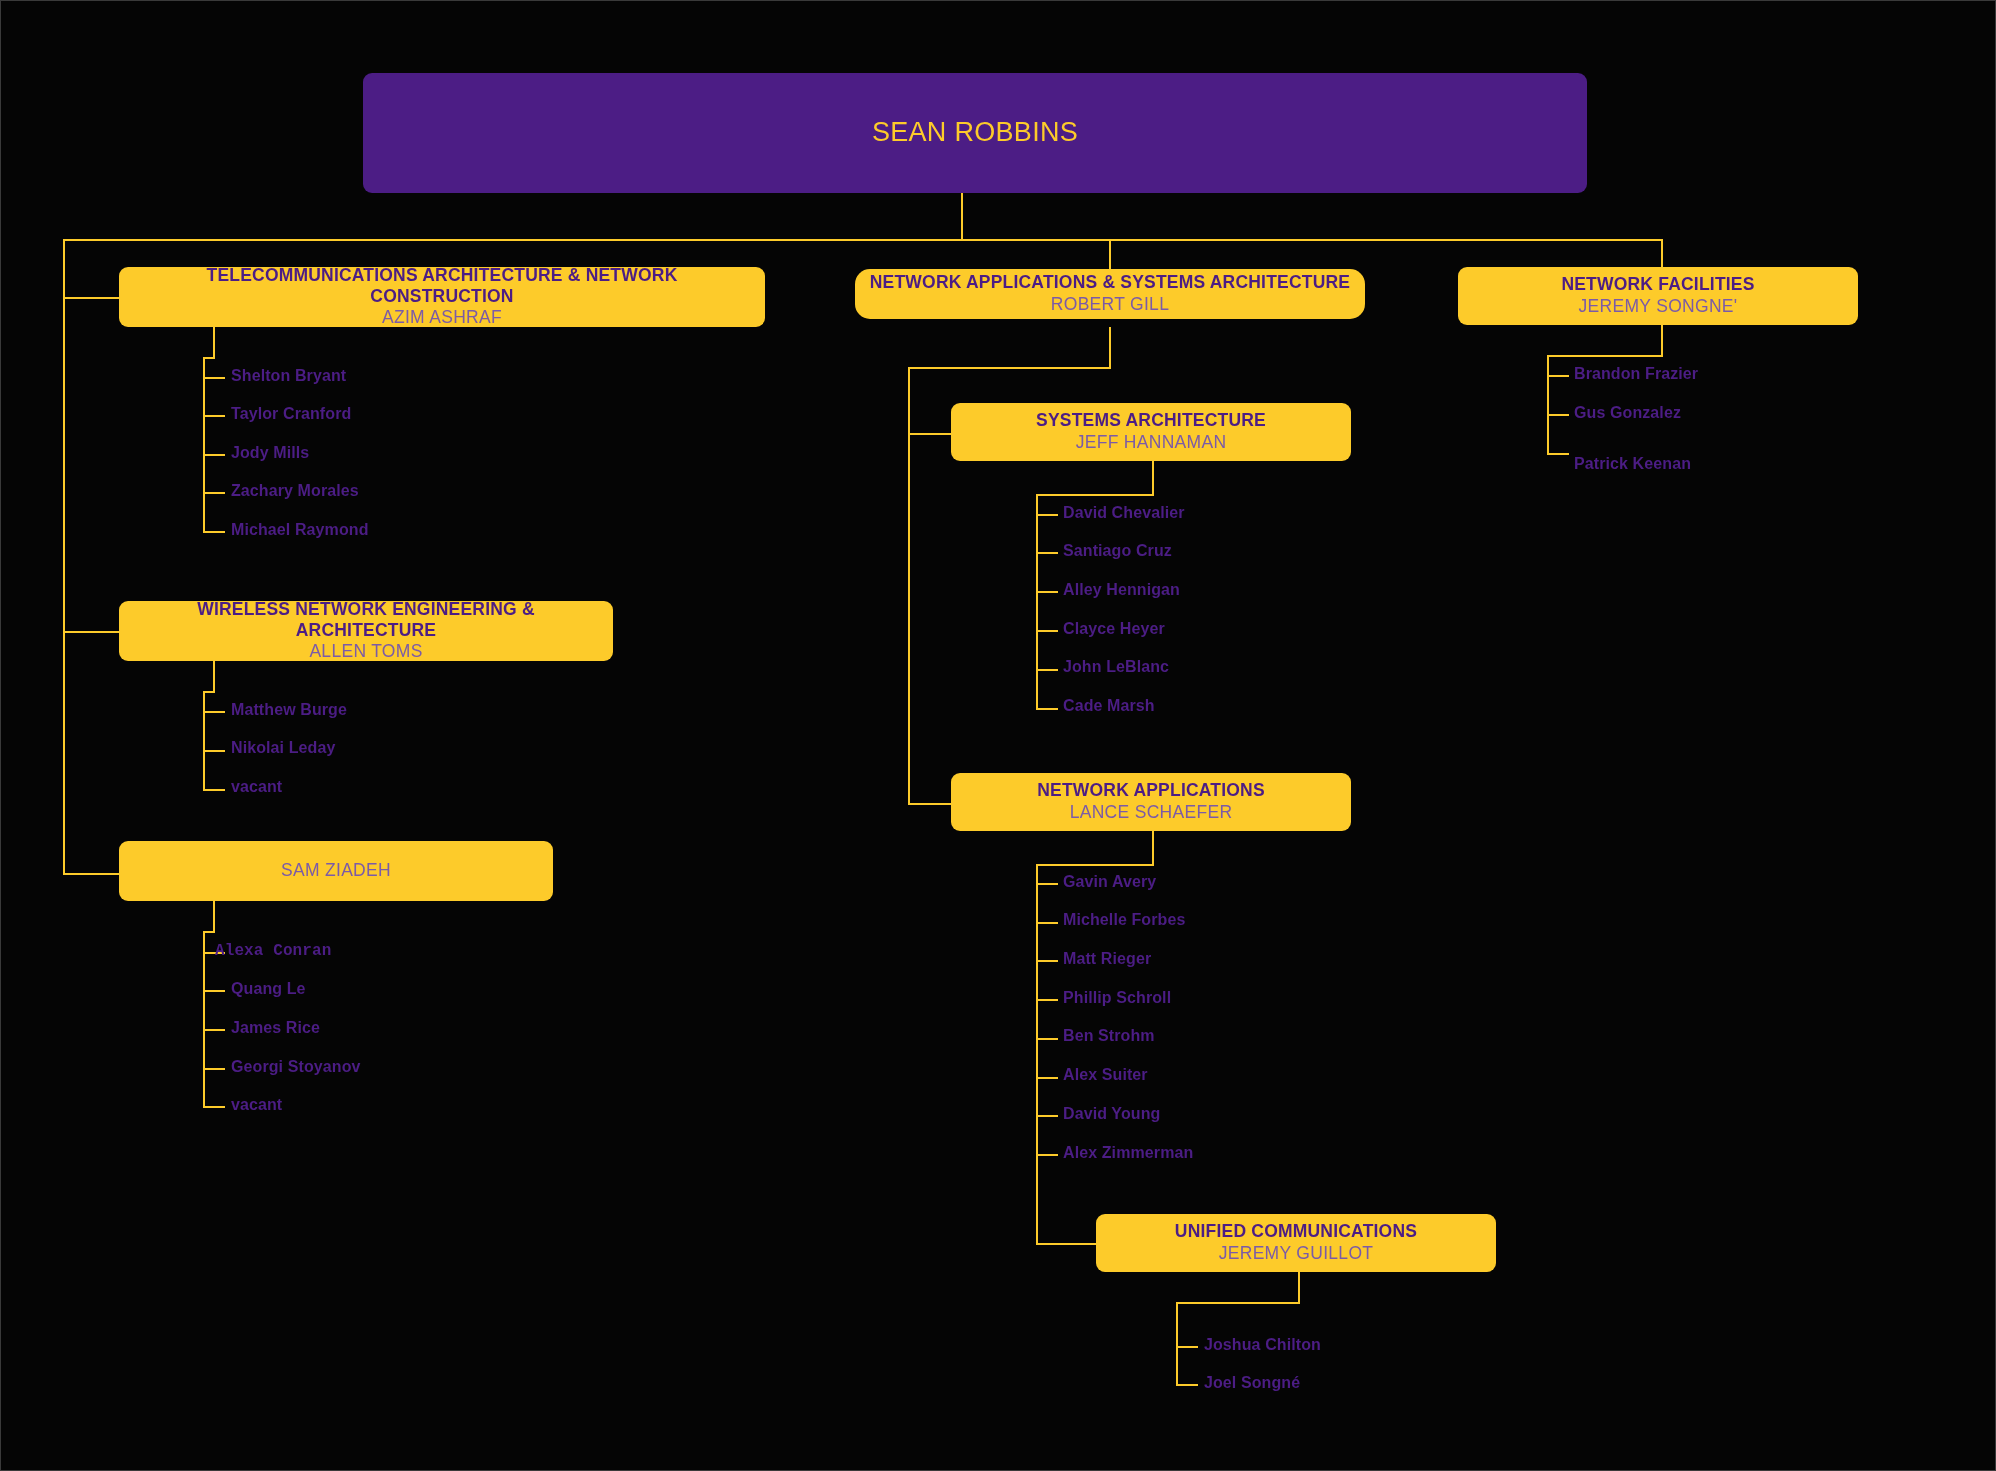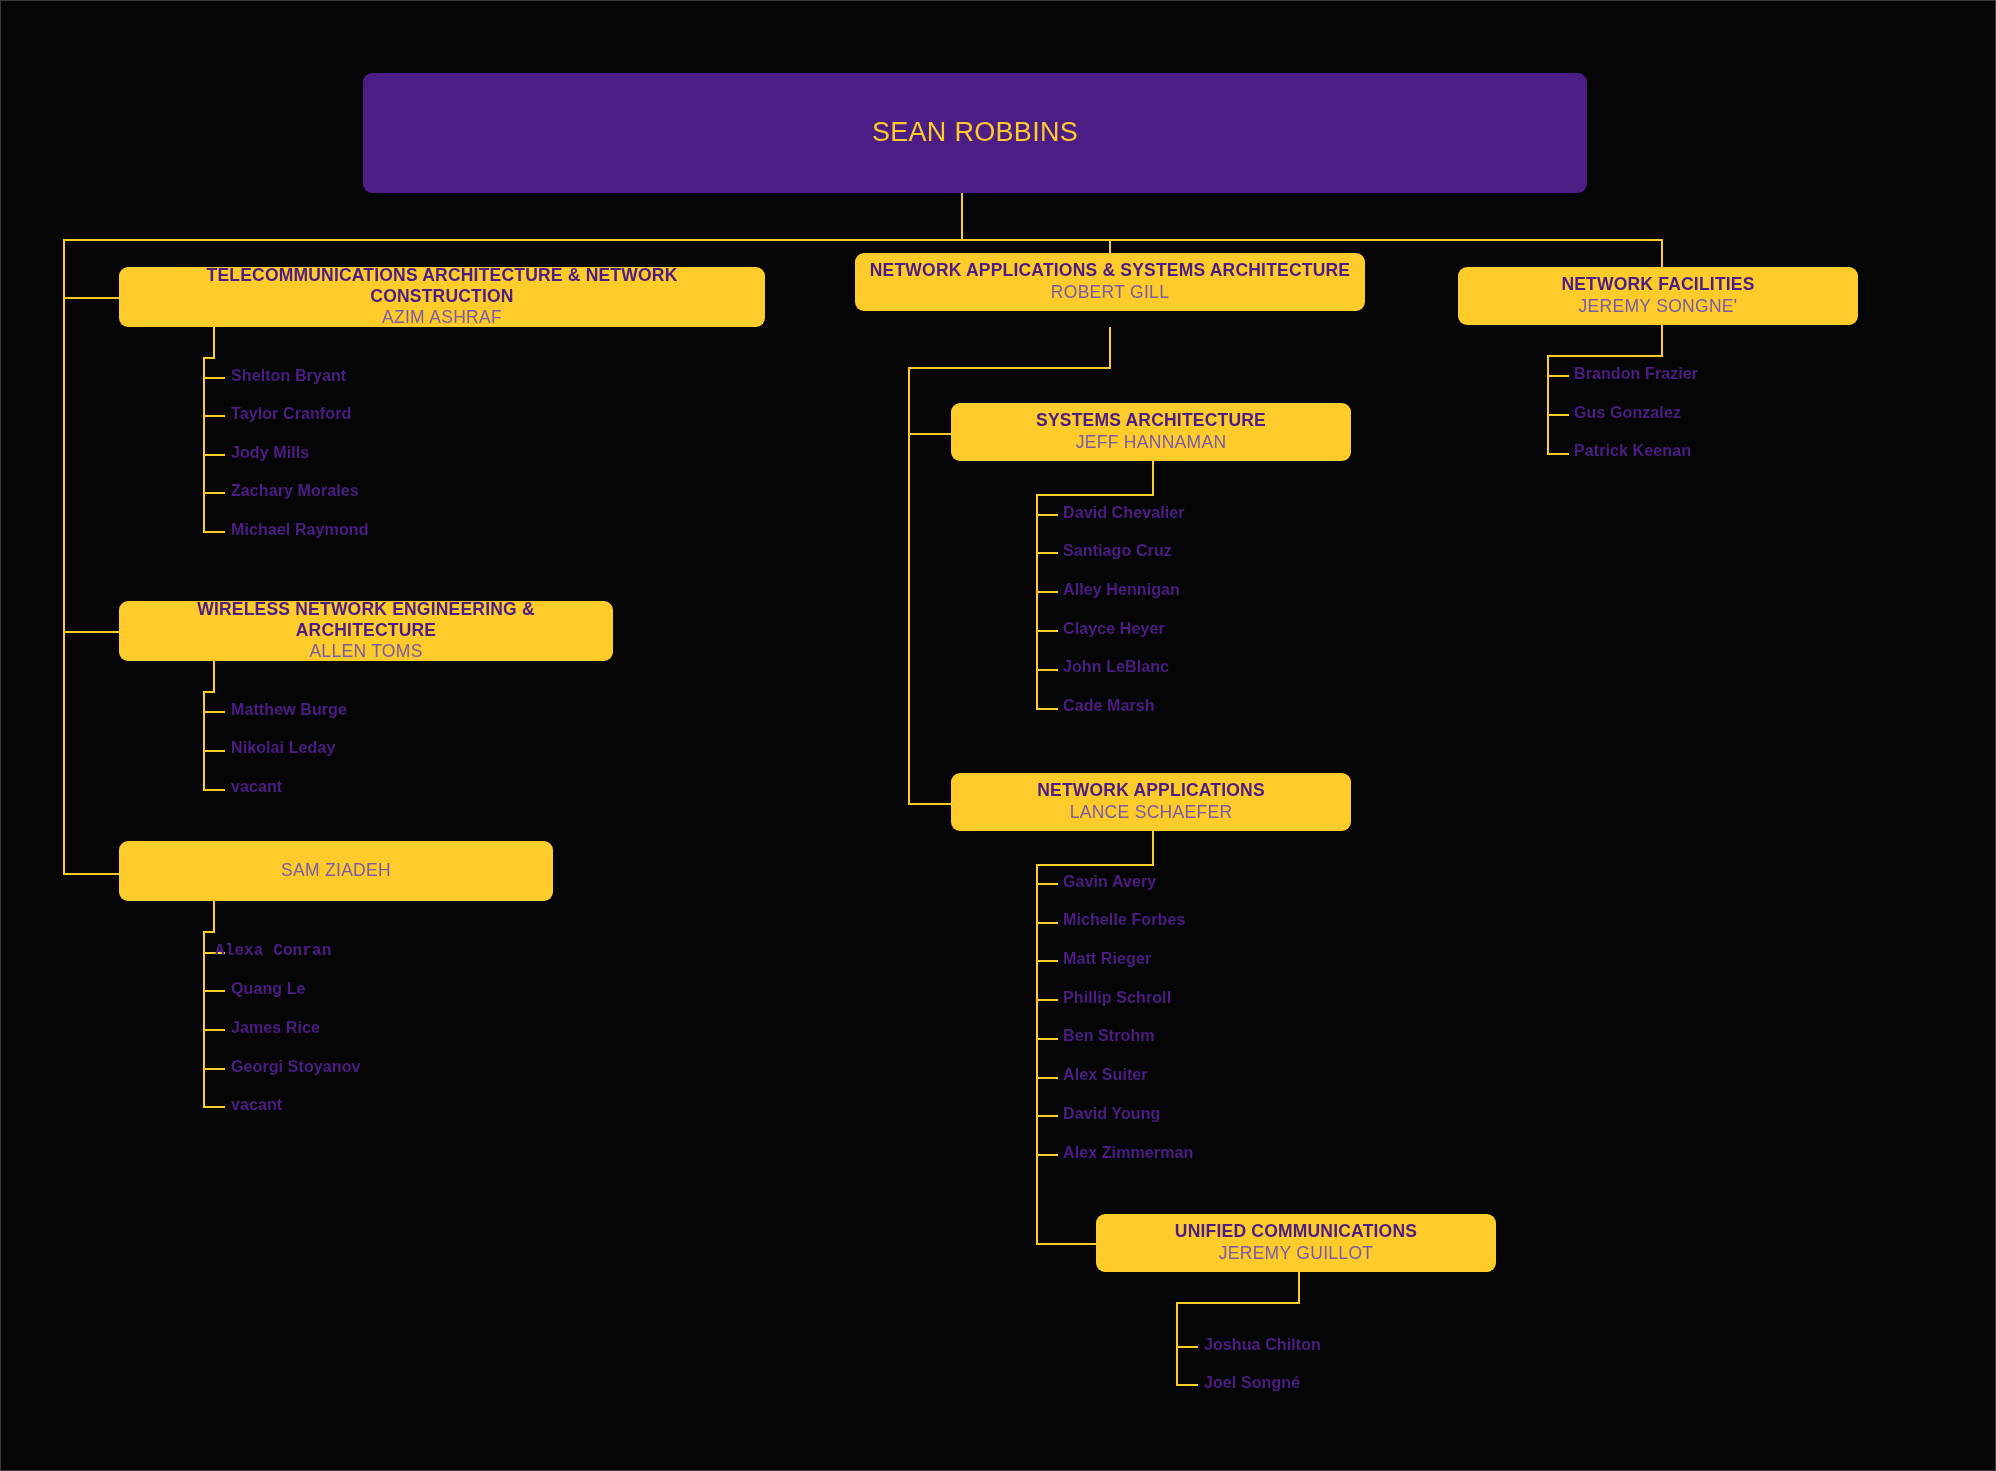--- a/index.html
+++ b/index.html
@@ -148,21 +148,21 @@
   <div class="ln h" style="left:202px; top:989px; width:22px;"></div>
   <div class="ln h" style="left:202px; top:1028px; width:22px;"></div>
   <div class="ln h" style="left:202px; top:1067px; width:22px;"></div>
   <div class="ln h" style="left:202px; top:1105px; width:22px;"></div>
   <div class="staff" style="left:214px; top:941px;font-family:Liberation Mono, monospace;">Alexa Conran</div>
   <div class="staff" style="left:230px; top:979px;">Quang Le</div>
   <div class="staff" style="left:230px; top:1018px;">James Rice</div>
   <div class="staff" style="left:230px; top:1057px;">Georgi Stoyanov</div>
   <div class="staff" style="left:230px; top:1095px;">vacant</div>
 
-  <div class="node unit" style="left:854px; top:252px; width:510px; height:58px;">
+  <div class="node unit" style="left:854px; top:268px; width:510px; height:50px;border-radius:15px;">
     <div class="n-title">NETWORK APPLICATIONS &amp; SYSTEMS ARCHITECTURE</div>
     <div class="n-person">ROBERT GILL</div>
   </div>
 
   <div class="ln v" style="left:1108px; top:326px; height:40px;"></div>
   <div class="ln h" style="left:907px; top:366px; width:203px;"></div>
   <div class="ln v" style="left:907px; top:366px; height:436px;"></div>
   <div class="ln h" style="left:907px; top:432px; width:43px;"></div>
   <div class="ln h" style="left:907px; top:802px; width:43px;"></div>
 
@@ -228,15 +228,15 @@
     <div class="n-person">JEREMY SONGNE'</div>
   </div>
   <div class="ln v" style="left:1660px; top:324px; height:30px;"></div>
   <div class="ln h" style="left:1546px; top:354px; width:116px;"></div>
   <div class="ln v" style="left:1546px; top:354px; height:98px;"></div>
   <div class="ln h" style="left:1546px; top:374px; width:22px;"></div>
   <div class="ln h" style="left:1546px; top:413px; width:22px;"></div>
   <div class="ln h" style="left:1546px; top:452px; width:22px;"></div>
   <div class="staff" style="left:1573px; top:364px;">Brandon Frazier</div>
   <div class="staff" style="left:1573px; top:403px;">Gus Gonzalez</div>
-  <div class="staff" style="left:1573px; top:441px;">Patrick Keenan</div>
+  <div class="staff" style="left:1573px; top:454px;">Patrick Keenan</div>
 
 </div>
 
 </body></html>

